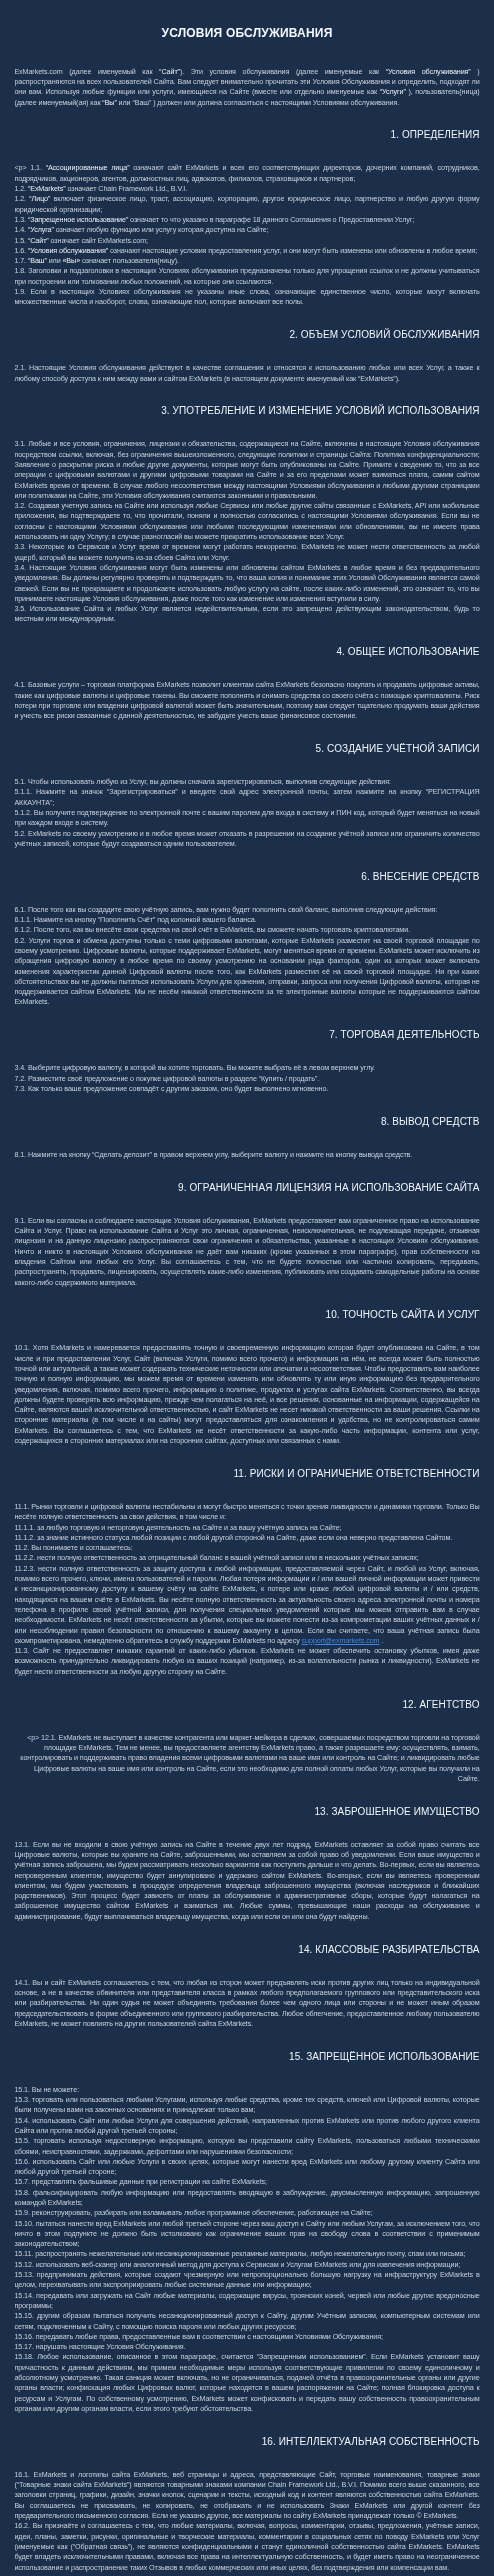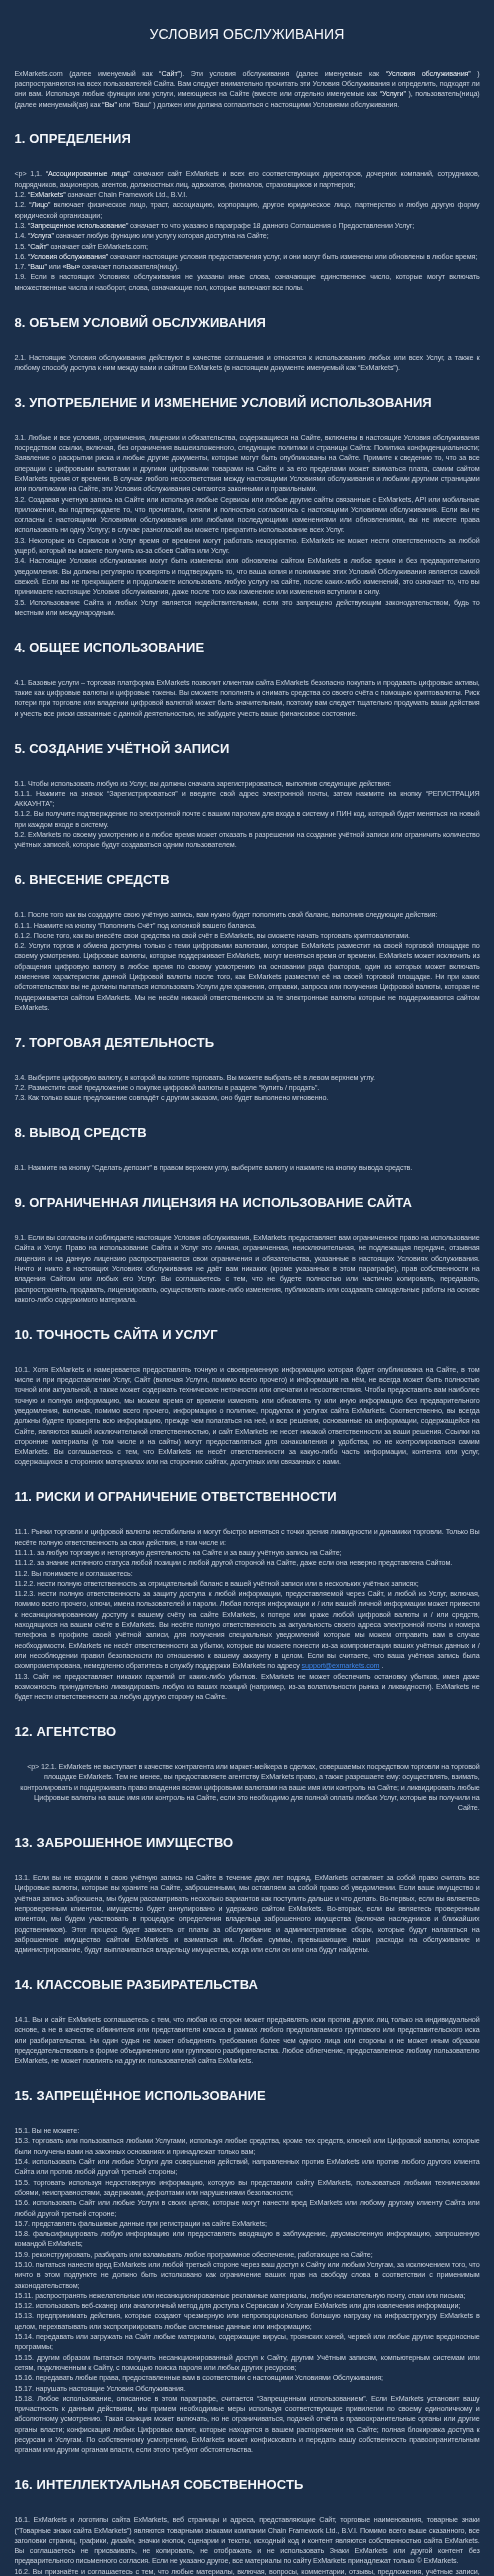--- a/index.html
+++ b/index.html
@@ -11,30 +11,30 @@
     font-family: "Liberation Sans", sans-serif;
     -webkit-font-smoothing: antialiased;
   }
   main.doc {
     padding: 14.4px 14.4px 31px 14.4px;
     box-sizing: border-box;
   }
   h1.doc-title {
     text-align: center;
     color: #f6f8fb;
-    font-size: 14px;
-    font-weight: normal;
+    font-size: 12px;
+    font-weight: bold;
     letter-spacing: 0.2px;
     margin: 11.3px 0 27px 0;
   }
   h2.sec-h {
-    text-align: left;
+    text-align: right;
     color: #f3f6fa;
-    font-size: 13px;
-    font-weight: bold;
+    font-size: 10px;
+    font-weight: normal;
     letter-spacing: 0.1px;
     margin: 21.6px 0 23px 0;
   }
   p.para {
     font-size: 7.2px;
     line-height: 10.3px;
     letter-spacing: -0.1px;
     text-align: justify;
     margin: 0;
   }
@@ -55,22 +55,23 @@
       <p class="para">ExMarkets.com (далее именуемый как <b>“Сайт”</b>). Эти условия обслуживания (далее именуемые как <b>“Условия обслуживания”</b> ) распространяются на всех пользователей Сайта. Вам следует внимательно прочитать эти Условия Обслуживания и определить, подходят ли они вам. Используя любые функции или услуги, имеющиеся на Сайте (вместе или отдельно именуемые как <b>“Услуги”</b> ), пользователь(ница) (далее именуемый(ая) как <b>“Вы”</b> или “Ваш” ) должен или должна согласиться с настоящими Условиями обслуживания.</p>
       <h2 class="sec-h">1. ОПРЕДЕЛЕНИЯ</h2>
       <p class="para">&lt;p&gt; 1,1. <b>“Ассоциированные лица”</b> означают сайт ExMarkets и всех его соответствующих директоров, дочерних компаний, сотрудников, подрядчиков, акционеров, агентов, должностных лиц, адвокатов, филиалов, страховщиков и партнеров;</p>
       <p class="para">1.2. <b>“ExMarkets”</b> означает Chain Framework Ltd., B.V.I.</p>
       <p class="para">1.2. <b>“Лицо”</b> включает физическое лицо, траст, ассоциацию, корпорацию, другое юридическое лицо, партнерство и любую другую форму юридической организации;</p>
       <p class="para">1.3. <b>“Запрещенное использование”</b> означает то что указано в параграфе 18 данного Соглашения о Предоставлении Услуг;</p>
       <p class="para">1.4. <b>“Услуга”</b> означает любую функцию или услугу которая доступна на Сайте;</p>
       <p class="para">1.5. <b>“Сайт”</b> означает сайт ExMarkets.com;</p>
       <p class="para">1.6. <b>“Условия обслуживания”</b> означают настоящие условия предоставления услуг, и они могут быть изменены или обновлены в любое время;</p>
       <p class="para">1.7. <b>“Ваш”</b> или <b>«Вы»</b> означает пользователя(ницу).</p>
+      <p class="para">1.8. Заголовки и подзаголовки в настоящих Условиях обслуживания предназначены только для упрощения ссылок и не должны учитываться при построении или толковании любых положений, на которые они ссылаются.</p>
       <p class="para">1.9. Если в настоящих Условиях обслуживания не указаны иные слова, означающие единственное число, которые могут включать множественные числа и наоборот, слова, означающие пол, которые включают все полы.</p>
-      <h2 class="sec-h">8. ОБЪЕМ УСЛОВИЙ ОБСЛУЖИВАНИЯ</h2>
+      <h2 class="sec-h">2. ОБЪЕМ УСЛОВИЙ ОБСЛУЖИВАНИЯ</h2>
       <p class="para">2.1. Настоящие Условия обслуживания действуют в качестве соглашения и относятся к использованию любых или всех Услуг, а также к любому способу доступа к ним между вами и сайтом ExMarkets (в настоящем документе именуемый как “ExMarkets”).</p>
       <h2 class="sec-h">3. УПОТРЕБЛЕНИЕ И ИЗМЕНЕНИЕ УСЛОВИЙ ИСПОЛЬЗОВАНИЯ</h2>
       <p class="para">3.1. Любые и все условия, ограничения, лицензии и обязательства, содержащиеся на Сайте, включены в настоящие Условия обслуживания посредством ссылки, включая, без ограничения вышеизложенного, следующие политики и страницы Сайта: Политика конфиденциальности; Заявление о раскрытии риска и любые другие документы, которые могут быть опубликованы на Сайте. Примите к сведению то, что за все операции с цифровыми валютами и другими цифровыми товарами на Сайте и за его пределами может взиматься плата, самим сайтом ExMarkets время от времени. В случае любого несоответствия между настоящими Условиями обслуживания и любыми другими страницами или политиками на Сайте, эти Условия обслуживания считаются законными и правильными.</p>
       <p class="para">3.2. Создавая учетную запись на Сайте или используя любые Сервисы или любые другие сайты связанные с ExMarkets, API или мобильные приложения, вы подтверждаете то, что прочитали, поняли и полностью согласились с настоящими Условиями обслуживания. Если вы не согласны с настоящими Условиями обслуживания или любыми последующими изменениями или обновлениями, вы не имеете права использовать ни одну Услугу; в случае разногласий вы можете прекратить использование всех Услуг.</p>
       <p class="para">3.3. Некоторые из Сервисов и Услуг время от времени могут работать некорректно. ExMarkets не может нести ответственность за любой ущерб, который вы можете получить из-за сбоев Сайта или Услуг.</p>
       <p class="para">3.4. Настоящие Условия обслуживания могут быть изменены или обновлены сайтом ExMarkets в любое время и без предварительного уведомления. Вы должны регулярно проверять и подтверждать то, что ваша копия и понимание этих Условий Обслуживания является самой свежей. Если вы не прекращаете и продолжаете использовать любую услугу на сайте, после каких-либо изменений, это означает то, что вы принимаете настоящие Условия обслуживания, даже после того как изменение или изменения вступили в силу.</p>
       <p class="para">3.5. Использование Сайта и любых Услуг является недействительным, если это запрещено действующим законодательством, будь то местным или международным.</p>
       <h2 class="sec-h">4. ОБЩЕЕ ИСПОЛЬЗОВАНИЕ</h2>
       <p class="para">4.1. Базовые услуги – торговая платформа ExMarkets позволит клиентам сайта ExMarkets безопасно покупать и продавать цифровые активы, такие как цифровые валюты и цифровые токены. Вы сможете пополнять и снимать средства со своего счёта с помощью криптовалюты. Риск потери при торговле или владении цифровой валютой может быть значительным, поэтому вам следует тщательно продумать ваши действия и учесть все риски связанные с данной деятельностью, не забудьте учесть ваше финансовое состояние.</p>
       <h2 class="sec-h">5. СОЗДАНИЕ УЧЁТНОЙ ЗАПИСИ</h2>

